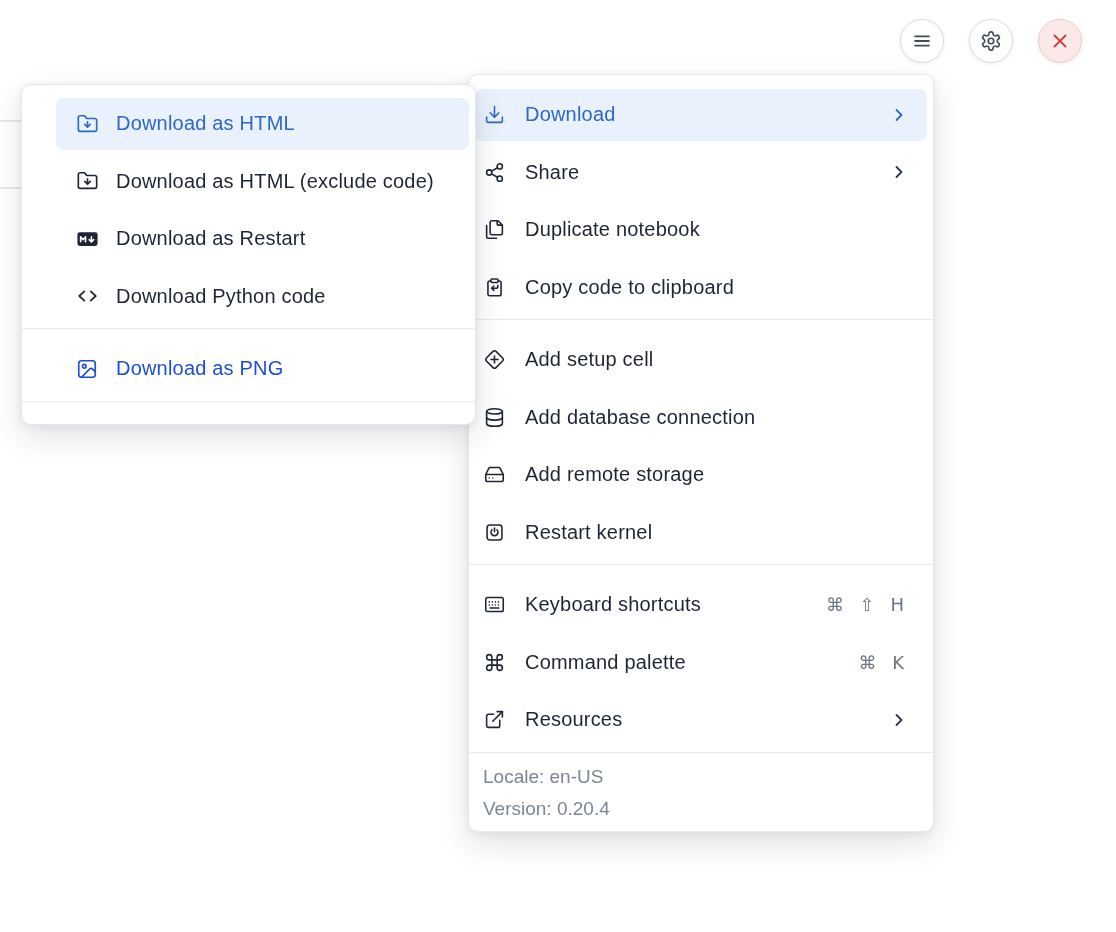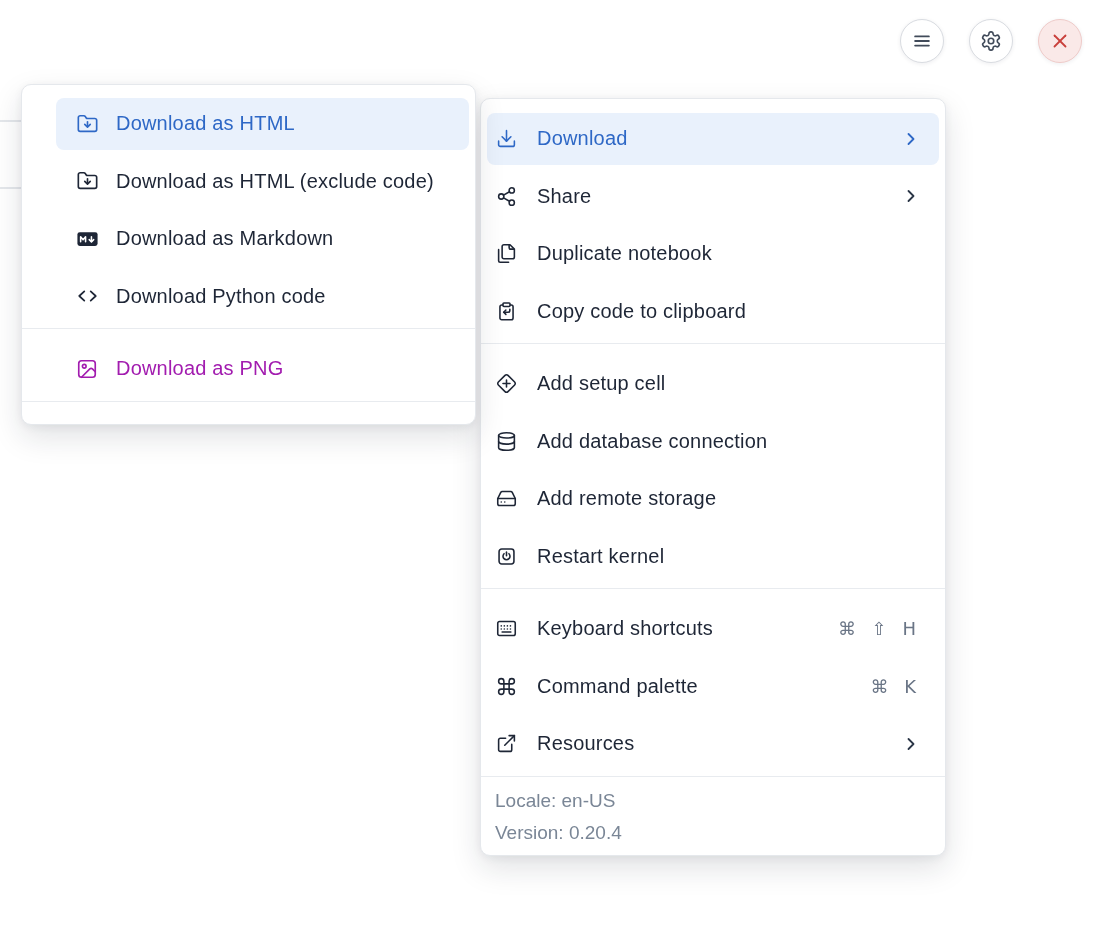--- a/index.html
+++ b/index.html
@@ -28,36 +28,36 @@
   .ctrl-btn.close { background: #FAE9E8; border-color: #EFCBC9; color: #C9403C; }
 
   
   .menu-panel {
     position: absolute;
     background: #fff;
     border: 1px solid #E5E8EC;
     border-radius: 10px;
     box-shadow: 0 12px 30px rgba(20,30,50,.13), 0 2px 8px rgba(20,30,50,.06);
   }
-  #main-menu { left: 480px; top: 74px; width: 466px; padding: 14px 6px 4px; margin-top: 24px; }
+  #main-menu { left: 468px; top: 74px; width: 466px; padding: 14px 6px 4px; }
   #download-submenu { left: 21px; top: 84px; width: 455px; padding: 13px 6px 8px; }
 
   .menu-item {
     height: 51.5px;
     border-radius: 8px;
     margin-bottom: 6px;
     display: flex; align-items: center;
     font-size: 20px; letter-spacing: .2px;
     color: #1E2636;
     cursor: pointer;
   }
   #main-menu .menu-item { padding: 0 18px 0 9px; }
   #download-submenu .menu-item { padding: 0 16px 0 20px; margin-left: 28px; }
   .menu-item.highlighted { background: #E9F1FC; color: #2E68C6; }
-  .menu-item.disabled { color: #a21caf; cursor: default; }
+  .menu-item.disabled { color: #1d4ed8; cursor: default; }
 
   .mi-icon { flex: 0 0 auto; display: flex; align-items: center; }
   #main-menu .mi-icon { width: 21px; margin-right: 20px; }
   #download-submenu .mi-icon { width: 23px; margin-right: 17px; }
   .mi-label { flex: 1 1 auto; white-space: nowrap; }
   .mi-chevron { flex: 0 0 auto; display: flex; align-items: center; color: #2B3647; }
   .menu-item.highlighted .mi-chevron { color: #2E68C6; }
   .mi-shortcut {
     flex: 0 0 auto;
     color: #6A7586; font-size: 18px; letter-spacing: 5px;
@@ -292,21 +292,21 @@
 
   <div class="menu-item">
     <span class="mi-icon">
       <svg width="23" height="22" viewBox="0 0 24 24" fill="none">
           <rect x="1" y="4.5" width="22" height="15" rx="2.5" fill="currentColor"></rect>
           <path d="M4.5 15V9.6l2.7 3.1 2.7-3.1V15" stroke="#ffffff" stroke-width="1.7" stroke-linecap="round" stroke-linejoin="round" fill="none"></path>
           <path d="M16.3 9.6v5.2" stroke="#ffffff" stroke-width="1.7" stroke-linecap="round" fill="none"></path>
           <path d="m13.9 12.7 2.4 2.4 2.4-2.4" stroke="#ffffff" stroke-width="1.7" stroke-linecap="round" stroke-linejoin="round" fill="none"></path>
         </svg>
     </span>
-    <span class="mi-label">Download as Markdown</span>
+    <span class="mi-label">Download as Restart</span>
   </div>
 
   <div class="menu-item">
     <span class="mi-icon">
       <svg width="23" height="22" viewBox="0 0 24 24" fill="none" stroke="currentColor" stroke-width="1.9" stroke-linecap="round" stroke-linejoin="round">
           <polyline points="15.5 17 21 12 15.5 7"></polyline>
           <polyline points="8.5 7 3 12 8.5 17"></polyline>
         </svg>
     </span>
     <span class="mi-label">Download Python code</span>

